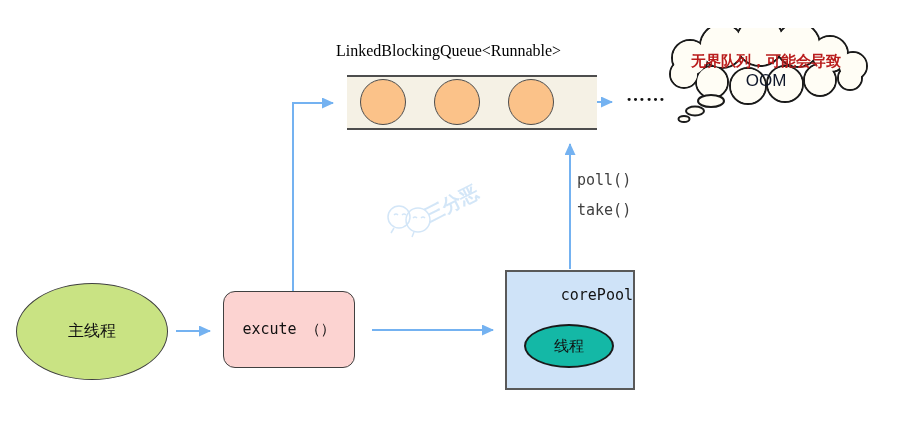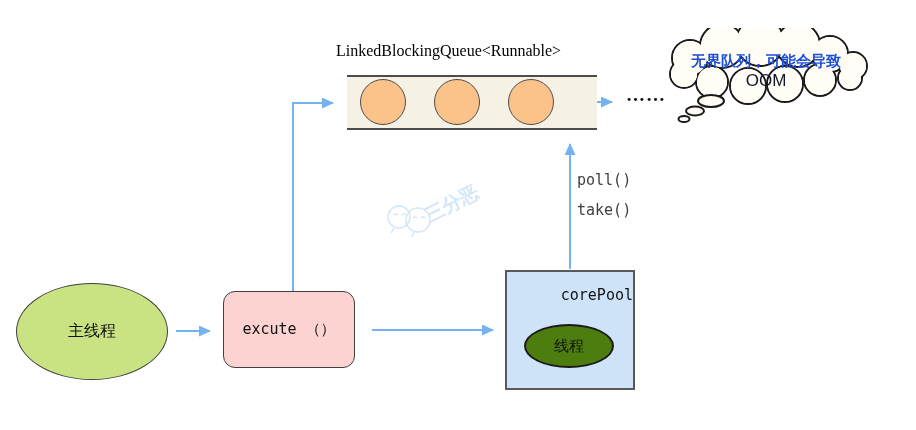--- a/index.html
+++ b/index.html
@@ -26,21 +26,21 @@
   .dots{
     position:absolute;left:626px;top:84px;font-family:"Liberation Serif",serif;
     font-weight:bold;font-size:19px;letter-spacing:1px;color:#111;
   }
 
   
   .cloud-svg{position:absolute;left:660px;top:28px;}
   .cloud-text{
     position:absolute;left:666px;top:51px;width:200px;text-align:center;line-height:19px;
   }
-  .cloud-line1{font-size:15px;font-weight:bold;color:#1d4ed8;white-space:nowrap;}
+  .cloud-line1{font-size:15px;font-weight:bold;color:#b91c1c;white-space:nowrap;}
   .cloud-line2{font-size:17px;font-weight:normal;color:#0f172a;line-height:21px;}
 
   
   .method-label{
     position:absolute;left:577px;font-family:"DejaVu Sans Mono",monospace;
     font-size:15px;color:#404040;
   }
   .poll{top:171px;} .take{top:201px;}
 
   
@@ -58,21 +58,21 @@
   .core-pool{
     position:absolute;left:505px;top:270px;width:130px;height:120px;
     background:#cfe3f8;border:2px solid #595959;box-sizing:border-box;
   }
   .core-pool-label{
     position:absolute;left:0;top:14px;width:100%;text-align:right;
     font-family:"DejaVu Sans Mono",monospace;font-size:15px;
   }
   .thread-ellipse{
     position:absolute;left:17px;top:52px;width:90px;height:44px;border-radius:50%;
-    background:#4d7c0f;border:2px solid #1a1a1a;box-sizing:border-box;
+    background:#14b8a6;border:2px solid #1a1a1a;box-sizing:border-box;
     display:flex;align-items:center;justify-content:center;font-size:15px;
   }
 
   
   .watermark{position:absolute;left:378px;top:166px;opacity:0.65;}
 </style>
 </head>
 <body>
 
 <div class="canvas">

